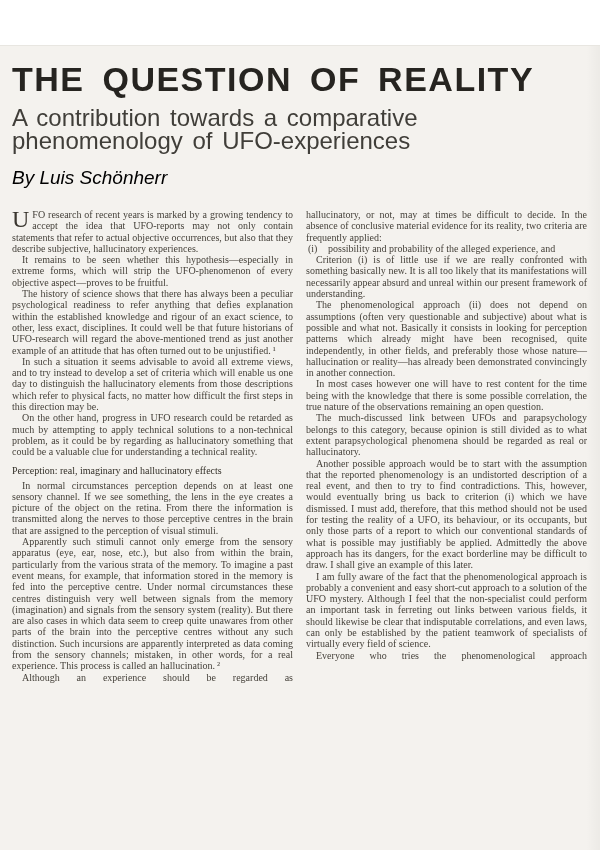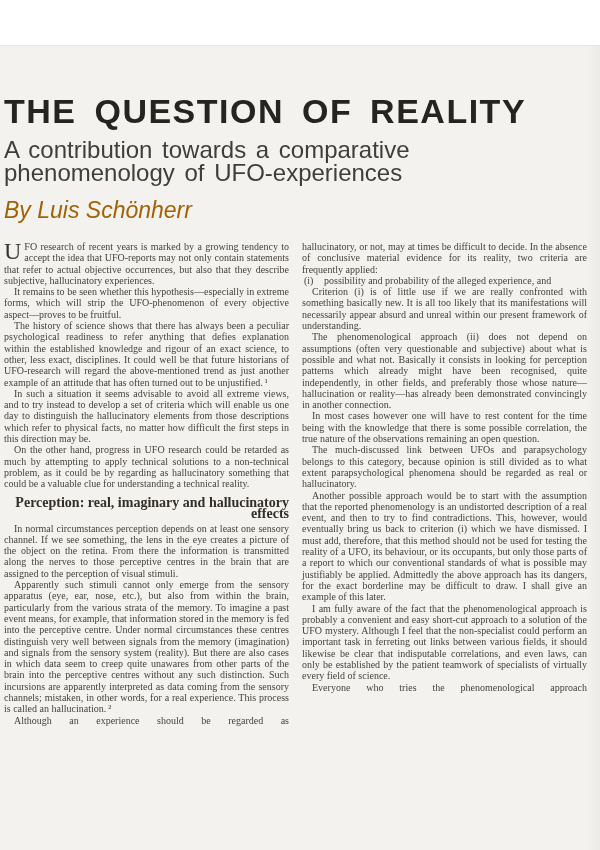--- a/index.html
+++ b/index.html
@@ -19,22 +19,21 @@
     border-top: 1px solid #e8e6e1;
   }
   .page::after {
     content: "";
     position: absolute;
     top: 0; right: 0; bottom: 0; width: 14px;
     background: linear-gradient(to right, rgba(0,0,0,0), rgba(0,0,0,0.03));
     pointer-events: none;
   }
   .page-inner {
-    padding: 15px 13px 0 4px;
-    margin-top: 32px;
+    padding: 15px 13px 0 12px;
   }
   .title {
     font-family: "Liberation Sans", sans-serif;
     font-weight: bold;
     font-size: 34px;
     line-height: 36px;
     letter-spacing: 1.5px;
     word-spacing: 7px;
     color: #262420;
     margin: 0;
@@ -46,23 +45,23 @@
     font-size: 24px;
     line-height: 23px;
     word-spacing: 3px;
     color: #403e39;
     margin: 9px 0 0 0;
     max-width: 548px;
   }
   .byline {
     font-family: "Liberation Sans", sans-serif;
     font-style: italic;
-    font-size: 23px;
+    font-size: 19px;
     line-height: 28px;
-    color: #a16207;
+    color: #000000;
     margin-top: 12px;
   }
   .columns {
     display: flex;
     gap: 13px;
     margin-top: 17px;
   }
   .col {
     flex: 1 1 0;
     min-width: 0;
@@ -76,23 +75,23 @@
   .col p.jlast { text-align-last: justify; }
   .dropcap {
     float: left;
     font-size: 24px;
     line-height: 20px;
     height: 21px;
     padding: 0 3px 0 0;
     color: #3b3730;
   }
   .subhead {
-    font-size: 14px;
-    font-weight: bold;
-    text-align: right;
+    font-size: 10px;
+    font-weight: normal;
+    text-align: left;
     color: #332f28;
     margin: 7px 0 4px 0;
     line-height: 11px;
   }
   .crit {
     position: relative;
     padding-left: 22px;
   }
   .crit .marker {
     position: absolute;

